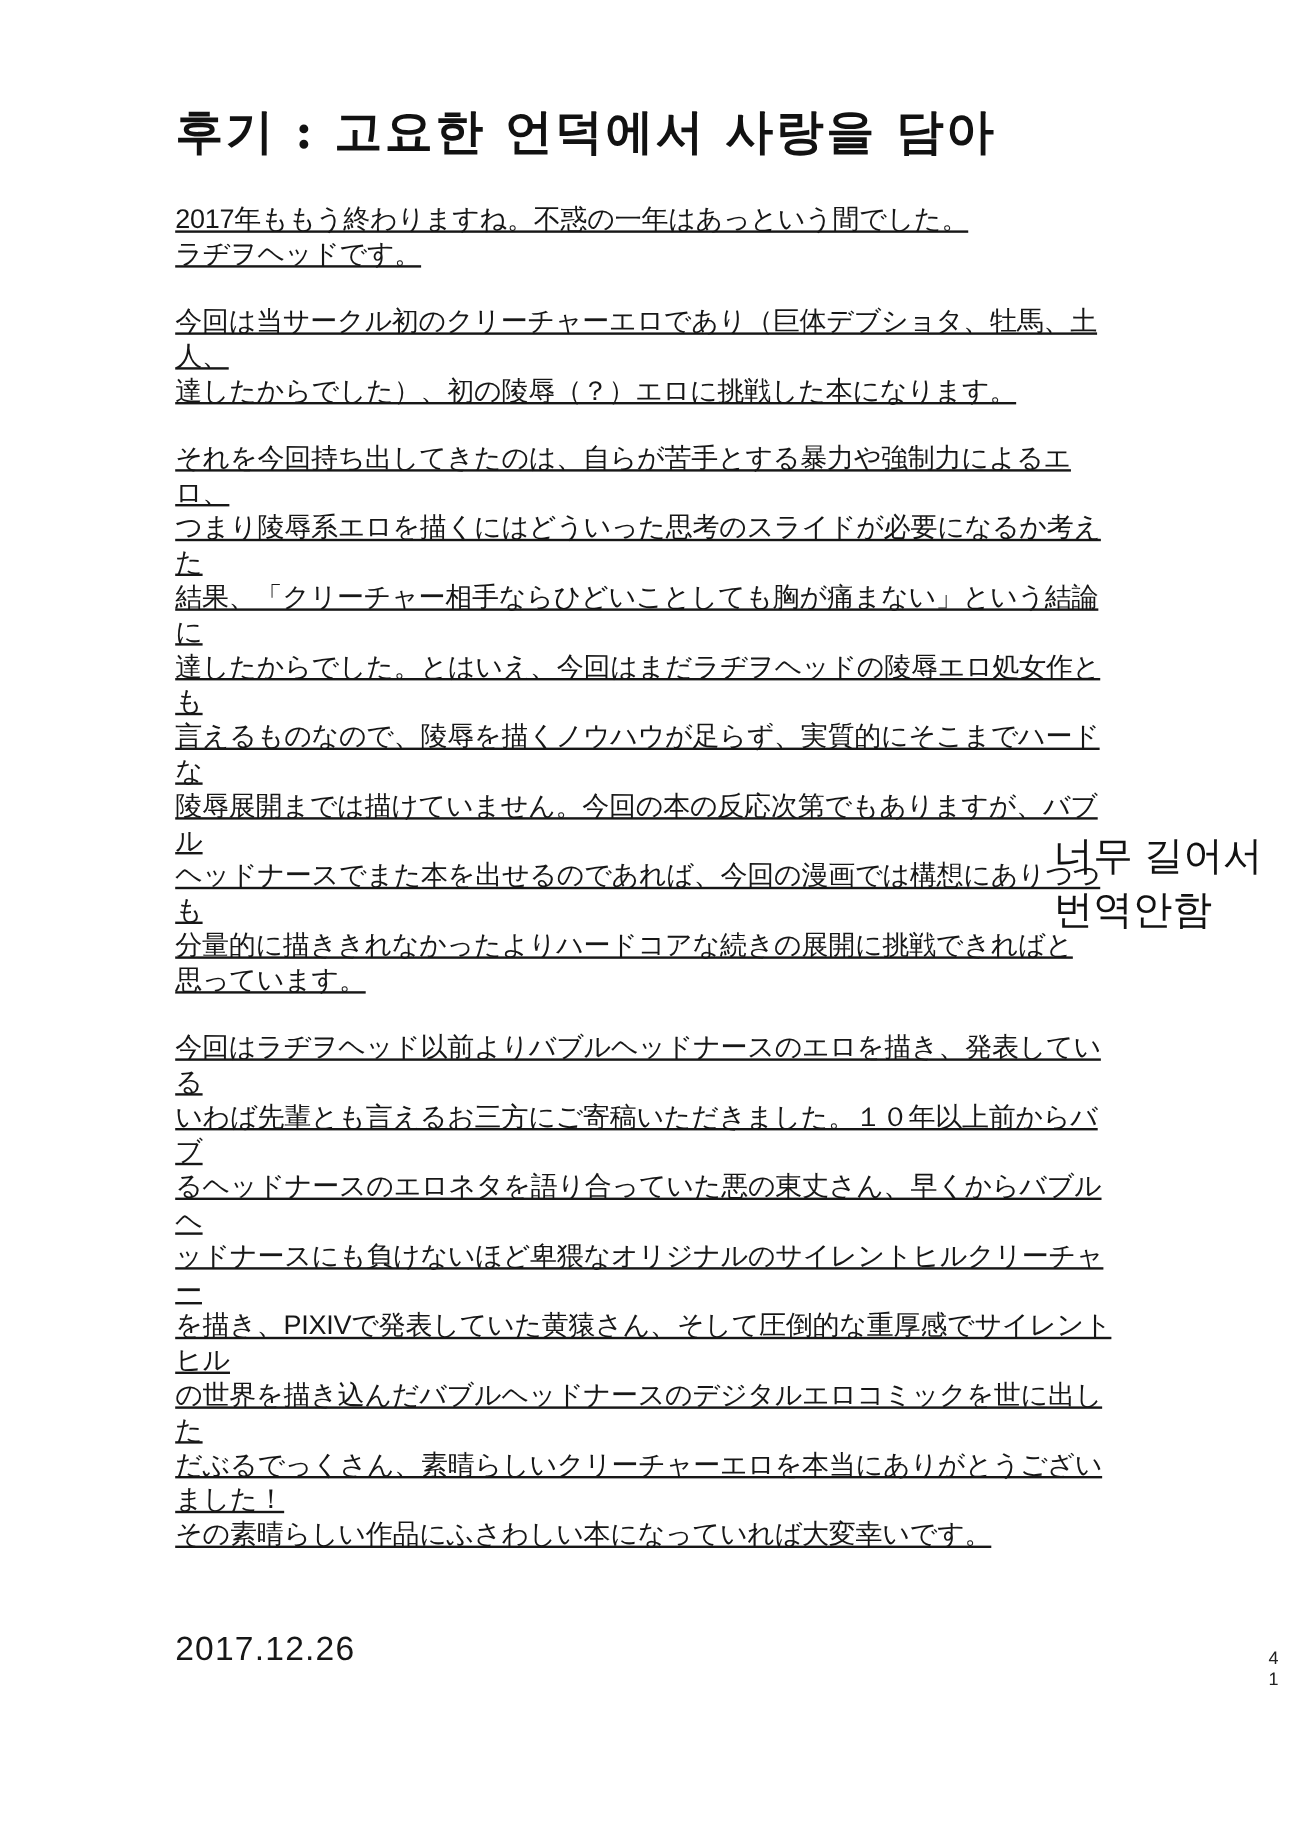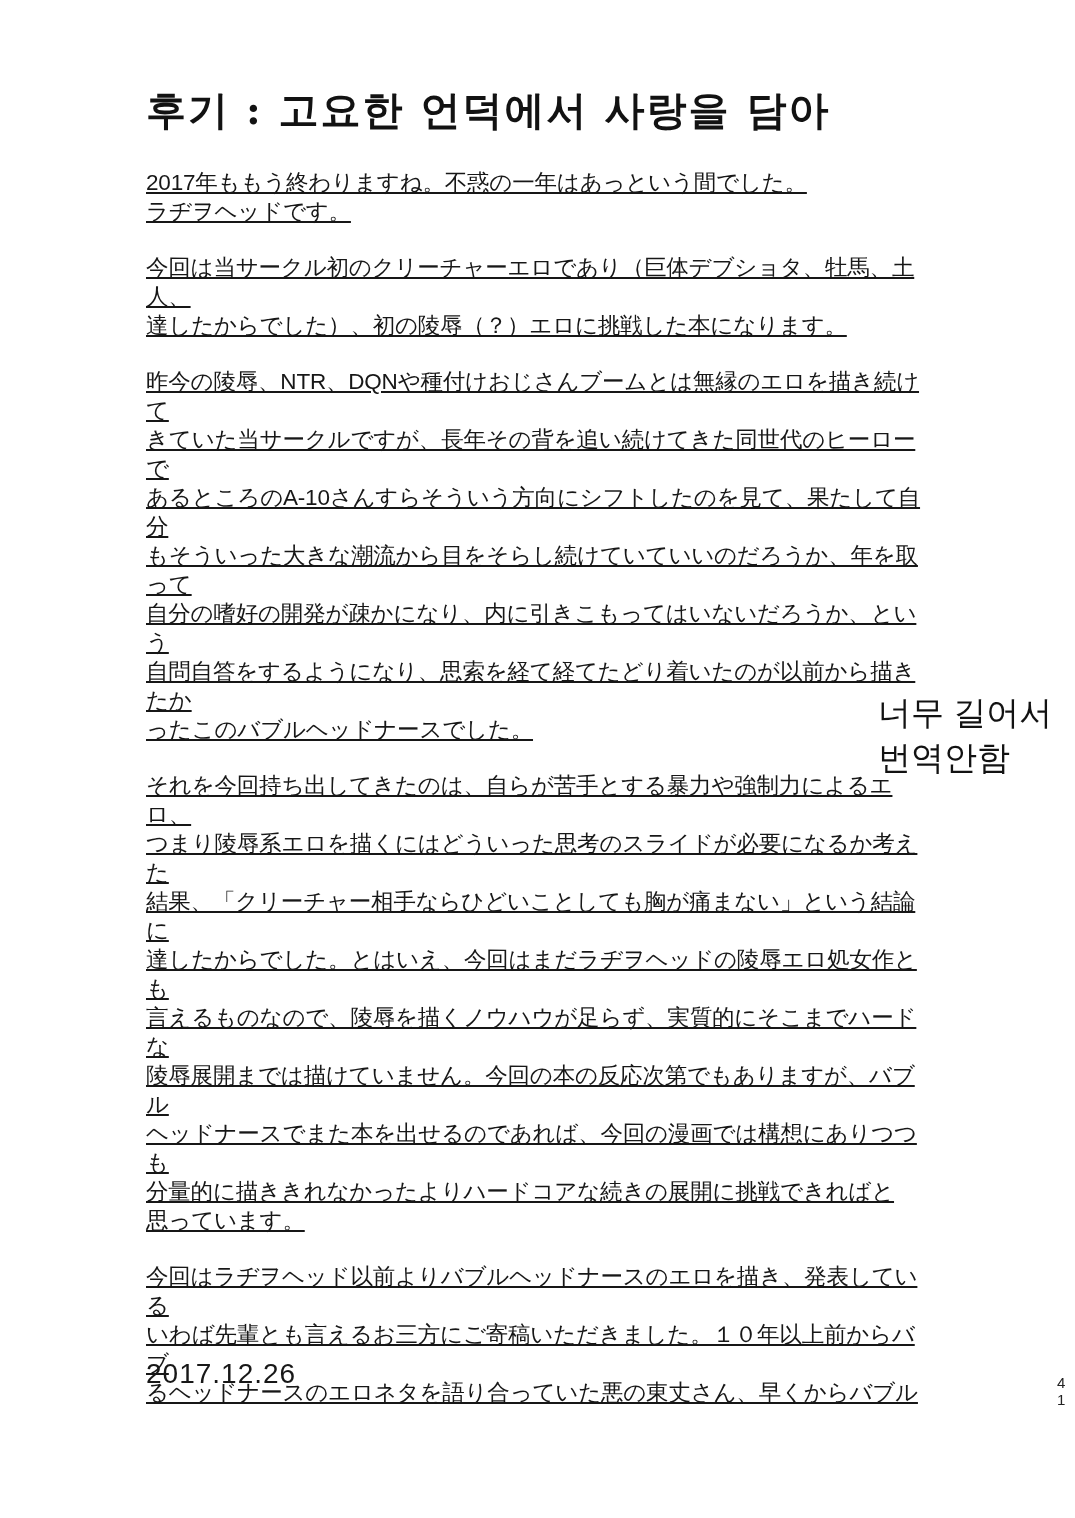--- a/index.html
+++ b/index.html
@@ -85,27 +85,20 @@
 
 <div class="page">
 
   <div class="content">
     <h1 class="title">후기 : 고요한 언덕에서 사랑을 담아</h1>
 
     <p class="para">2017年ももう終わりますね。不惑の一年はあっという間でした。
 ラヂヲヘッドです。</p>
     <p class="para">今回は当サークル初のクリーチャーエロであり（巨体デブショタ、牡馬、土人、
 達したからでした）、初の陵辱（？）エロに挑戦した本になります。</p>
-    <p class="para">昨今の陵辱、NTR、DQNや種付けおじさんブームとは無縁のエロを描き続けて
-きていた当サークルですが、長年その背を追い続けてきた同世代のヒーローで
-あるところのA-10さんすらそういう方向にシフトしたのを見て、果たして自分
-もそういった大きな潮流から目をそらし続けていていいのだろうか、年を取って
-自分の嗜好の開発が疎かになり、内に引きこもってはいないだろうか、という
-自問自答をするようになり、思索を経て経てたどり着いたのが以前から描きたか
-ったこのバブルヘッドナースでした。</p>
     <p class="para">それを今回持ち出してきたのは、自らが苦手とする暴力や強制力によるエロ、
 つまり陵辱系エロを描くにはどういった思考のスライドが必要になるか考えた
 結果、「クリーチャー相手ならひどいことしても胸が痛まない」という結論に
 達したからでした。とはいえ、今回はまだラヂヲヘッドの陵辱エロ処女作とも
 言えるものなので、陵辱を描くノウハウが足らず、実質的にそこまでハードな
 陵辱展開までは描けていません。今回の本の反応次第でもありますが、バブル
 ヘッドナースでまた本を出せるのであれば、今回の漫画では構想にありつつも
 分量的に描ききれなかったよりハードコアな続きの展開に挑戦できればと
 思っています。</p>
     <p class="para">今回はラヂヲヘッド以前よりバブルヘッドナースのエロを描き、発表している

